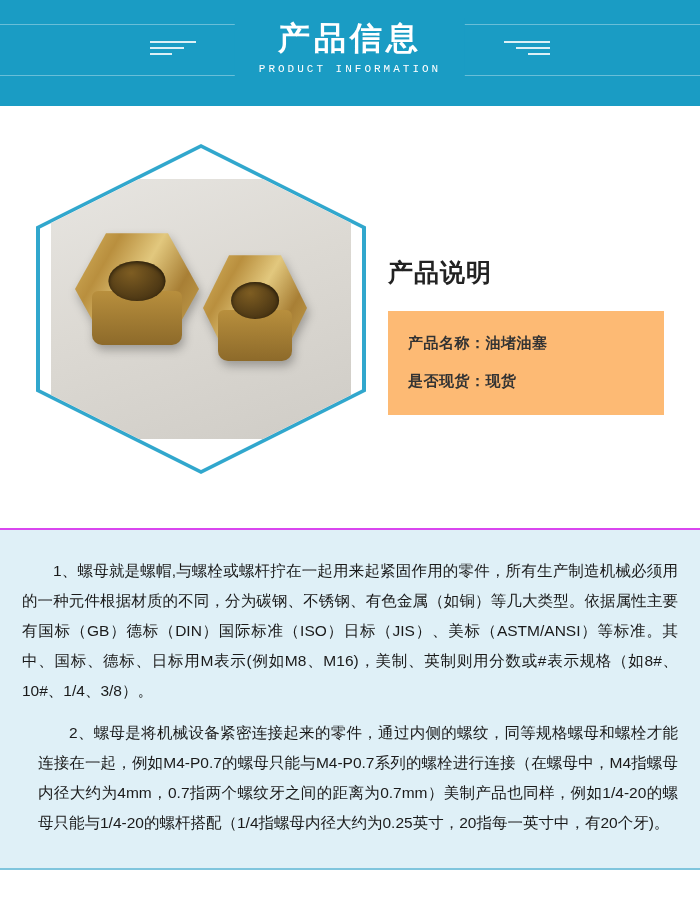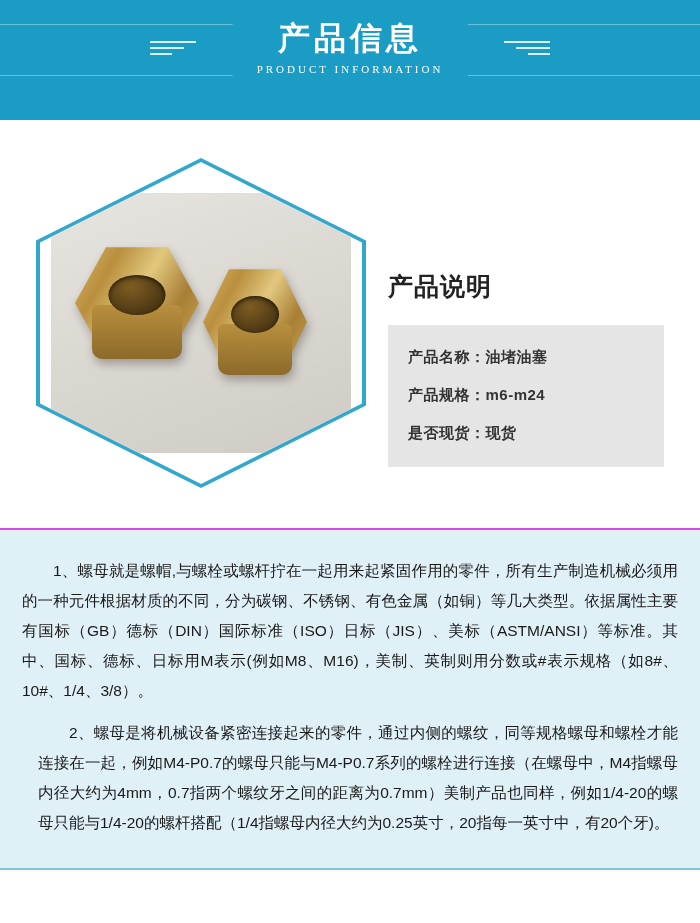--- a/index.html
+++ b/index.html
@@ -14,21 +14,21 @@
     width: 700px;
     height: 923px;
     overflow: hidden;
     background: #ffffff;
   }
 
   
   .header {
     position: relative;
     width: 700px;
-    height: 120px;
+    height: 106px;
     background: #1a9cc4;
     overflow: hidden;
   }
   .header-inner {
     position: absolute;
     left: 0; top: 0;
     width: 700px; height: 96px;
   }
   .header-line {
     position: absolute;
@@ -55,21 +55,21 @@
     font-weight: bold;
     letter-spacing: 4px;
     line-height: 40px;
   }
   .header-sub {
     color: #ffffff;
     font-size: 11px;
     letter-spacing: 3px;
     line-height: 18px;
     margin-top: 2px;
-    font-family: Liberation Serif, serif;
+    font-family: Liberation Mono, monospace;
   }
   .header-deco {
     position: absolute;
     top: 50%;
     transform: translateY(-50%);
     width: 46px;
     height: 22px;
     z-index: 2;
   }
   .header-deco.left { left: 150px; }
@@ -162,21 +162,21 @@
     width: 276px;
   }
   .info-title {
     font-size: 25px;
     font-weight: bold;
     color: #222222;
     letter-spacing: 1px;
     margin-bottom: 22px;
   }
   .info-box {
-    background: #e5e5e5;
+    background: #fdba74;
     padding: 22px 20px 24px 20px;
     width: 276px;
   }
   .info-row {
     font-size: 15px;
     color: #333333;
     line-height: 20px;
     margin-bottom: 18px;
     letter-spacing: 0.5px;
     font-weight: bold;
@@ -253,23 +253,20 @@
       </div>
     </div>
 
     <div class="info-panel">
       <div class="info-title">产品说明</div>
       <div class="info-box">
         <div class="info-row">
           <span>产品名称：</span><span class="val">油堵油塞</span>
         </div>
         <div class="info-row">
-          <span>产品规格：</span><span class="val">m6-m24</span>
-        </div>
-        <div class="info-row">
           <span>是否现货：</span><span class="val">现货</span>
         </div>
       </div>
     </div>
 
   </div>
 
   <div class="desc-block">
     <p class="desc-para"><span class="indent"></span><span>1、螺母就是螺帽,与螺栓或螺杆拧在一起用来起紧固作用的零件，所有生产制造机械必须用的一种元件根据材质的不同，分为碳钢、不锈钢、有色金属（如铜）等几大类型。依据属性主要有国标（GB）德标（DIN）国际标准（ISO）日标（JIS）、美标（ASTM/ANSI）等标准。其中、国标、德标、日标用M表示(例如M8、M16)，美制、英制则用分数或#表示规格（如8#、10#、1/4、3/8）。</span></p>
     <p class="desc-para"><span class="indent"></span><span>2、螺母是将机械设备紧密连接起来的零件，通过内侧的螺纹，同等规格螺母和螺栓才能连接在一起，例如M4-P0.7的螺母只能与M4-P0.7系列的螺栓进行连接（在螺母中，M4指螺母内径大约为4mm，0.7指两个螺纹牙之间的距离为0.7mm）美制产品也同样，例如1/4-20的螺母只能与1/4-20的螺杆搭配（1/4指螺母内径大约为0.25英寸，20指每一英寸中，有20个牙)。</span></p>

